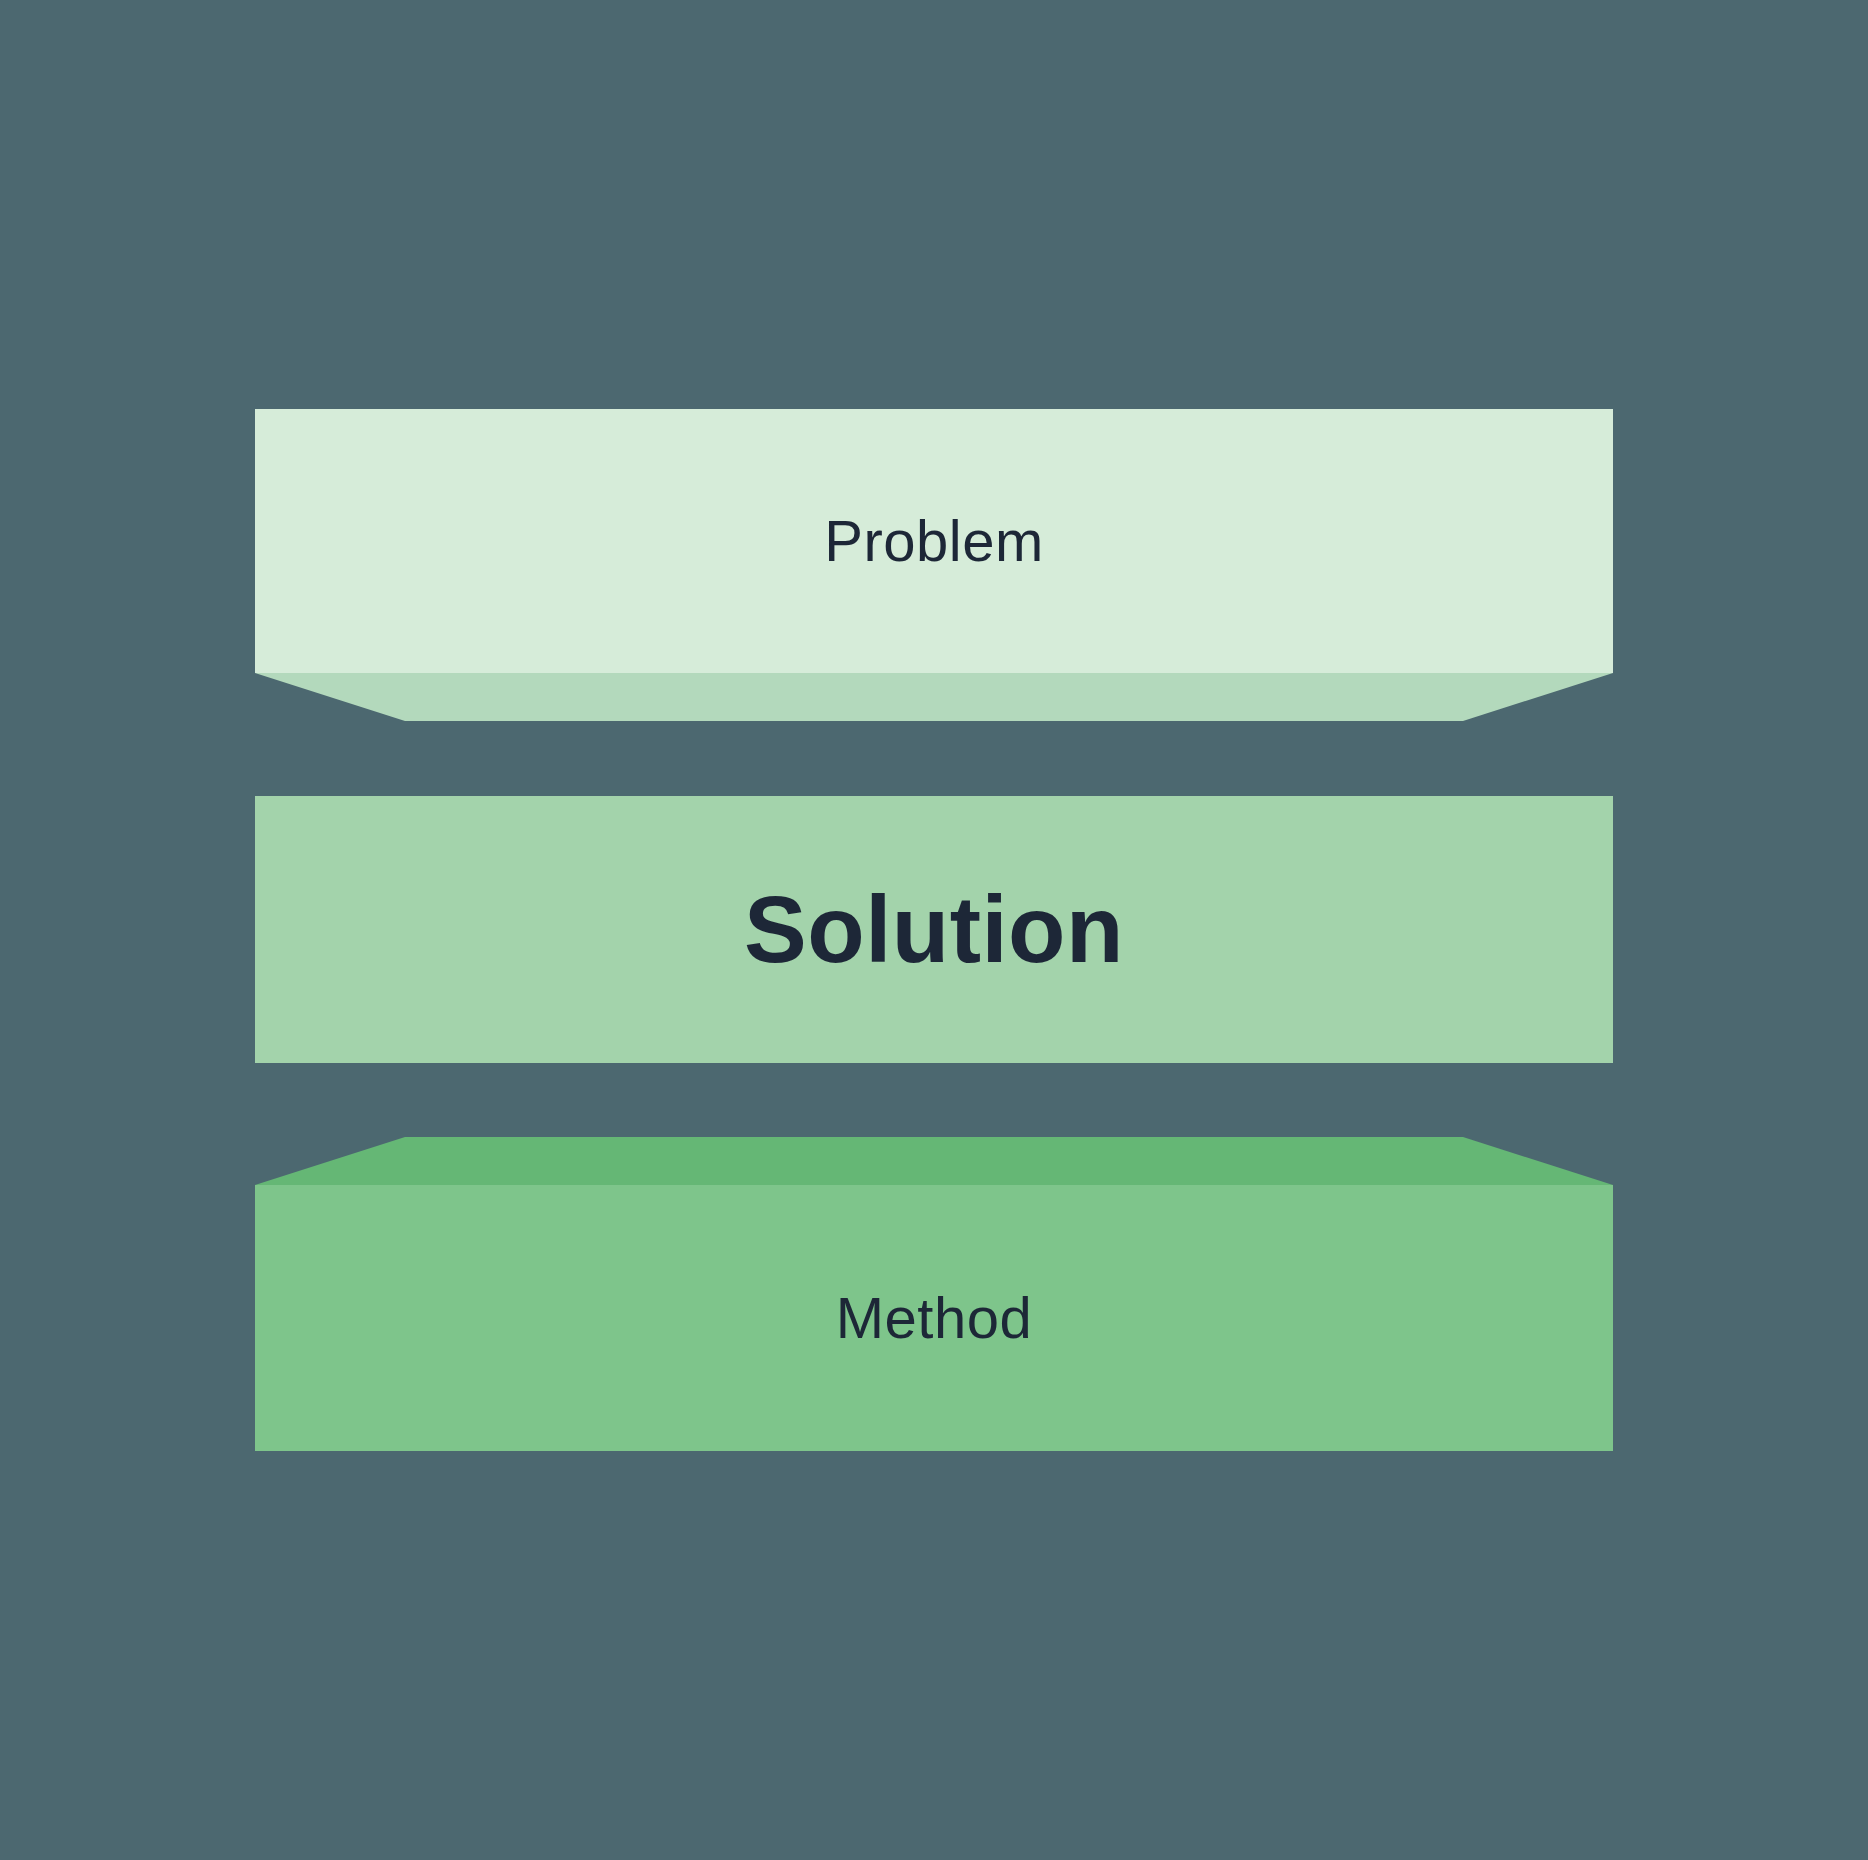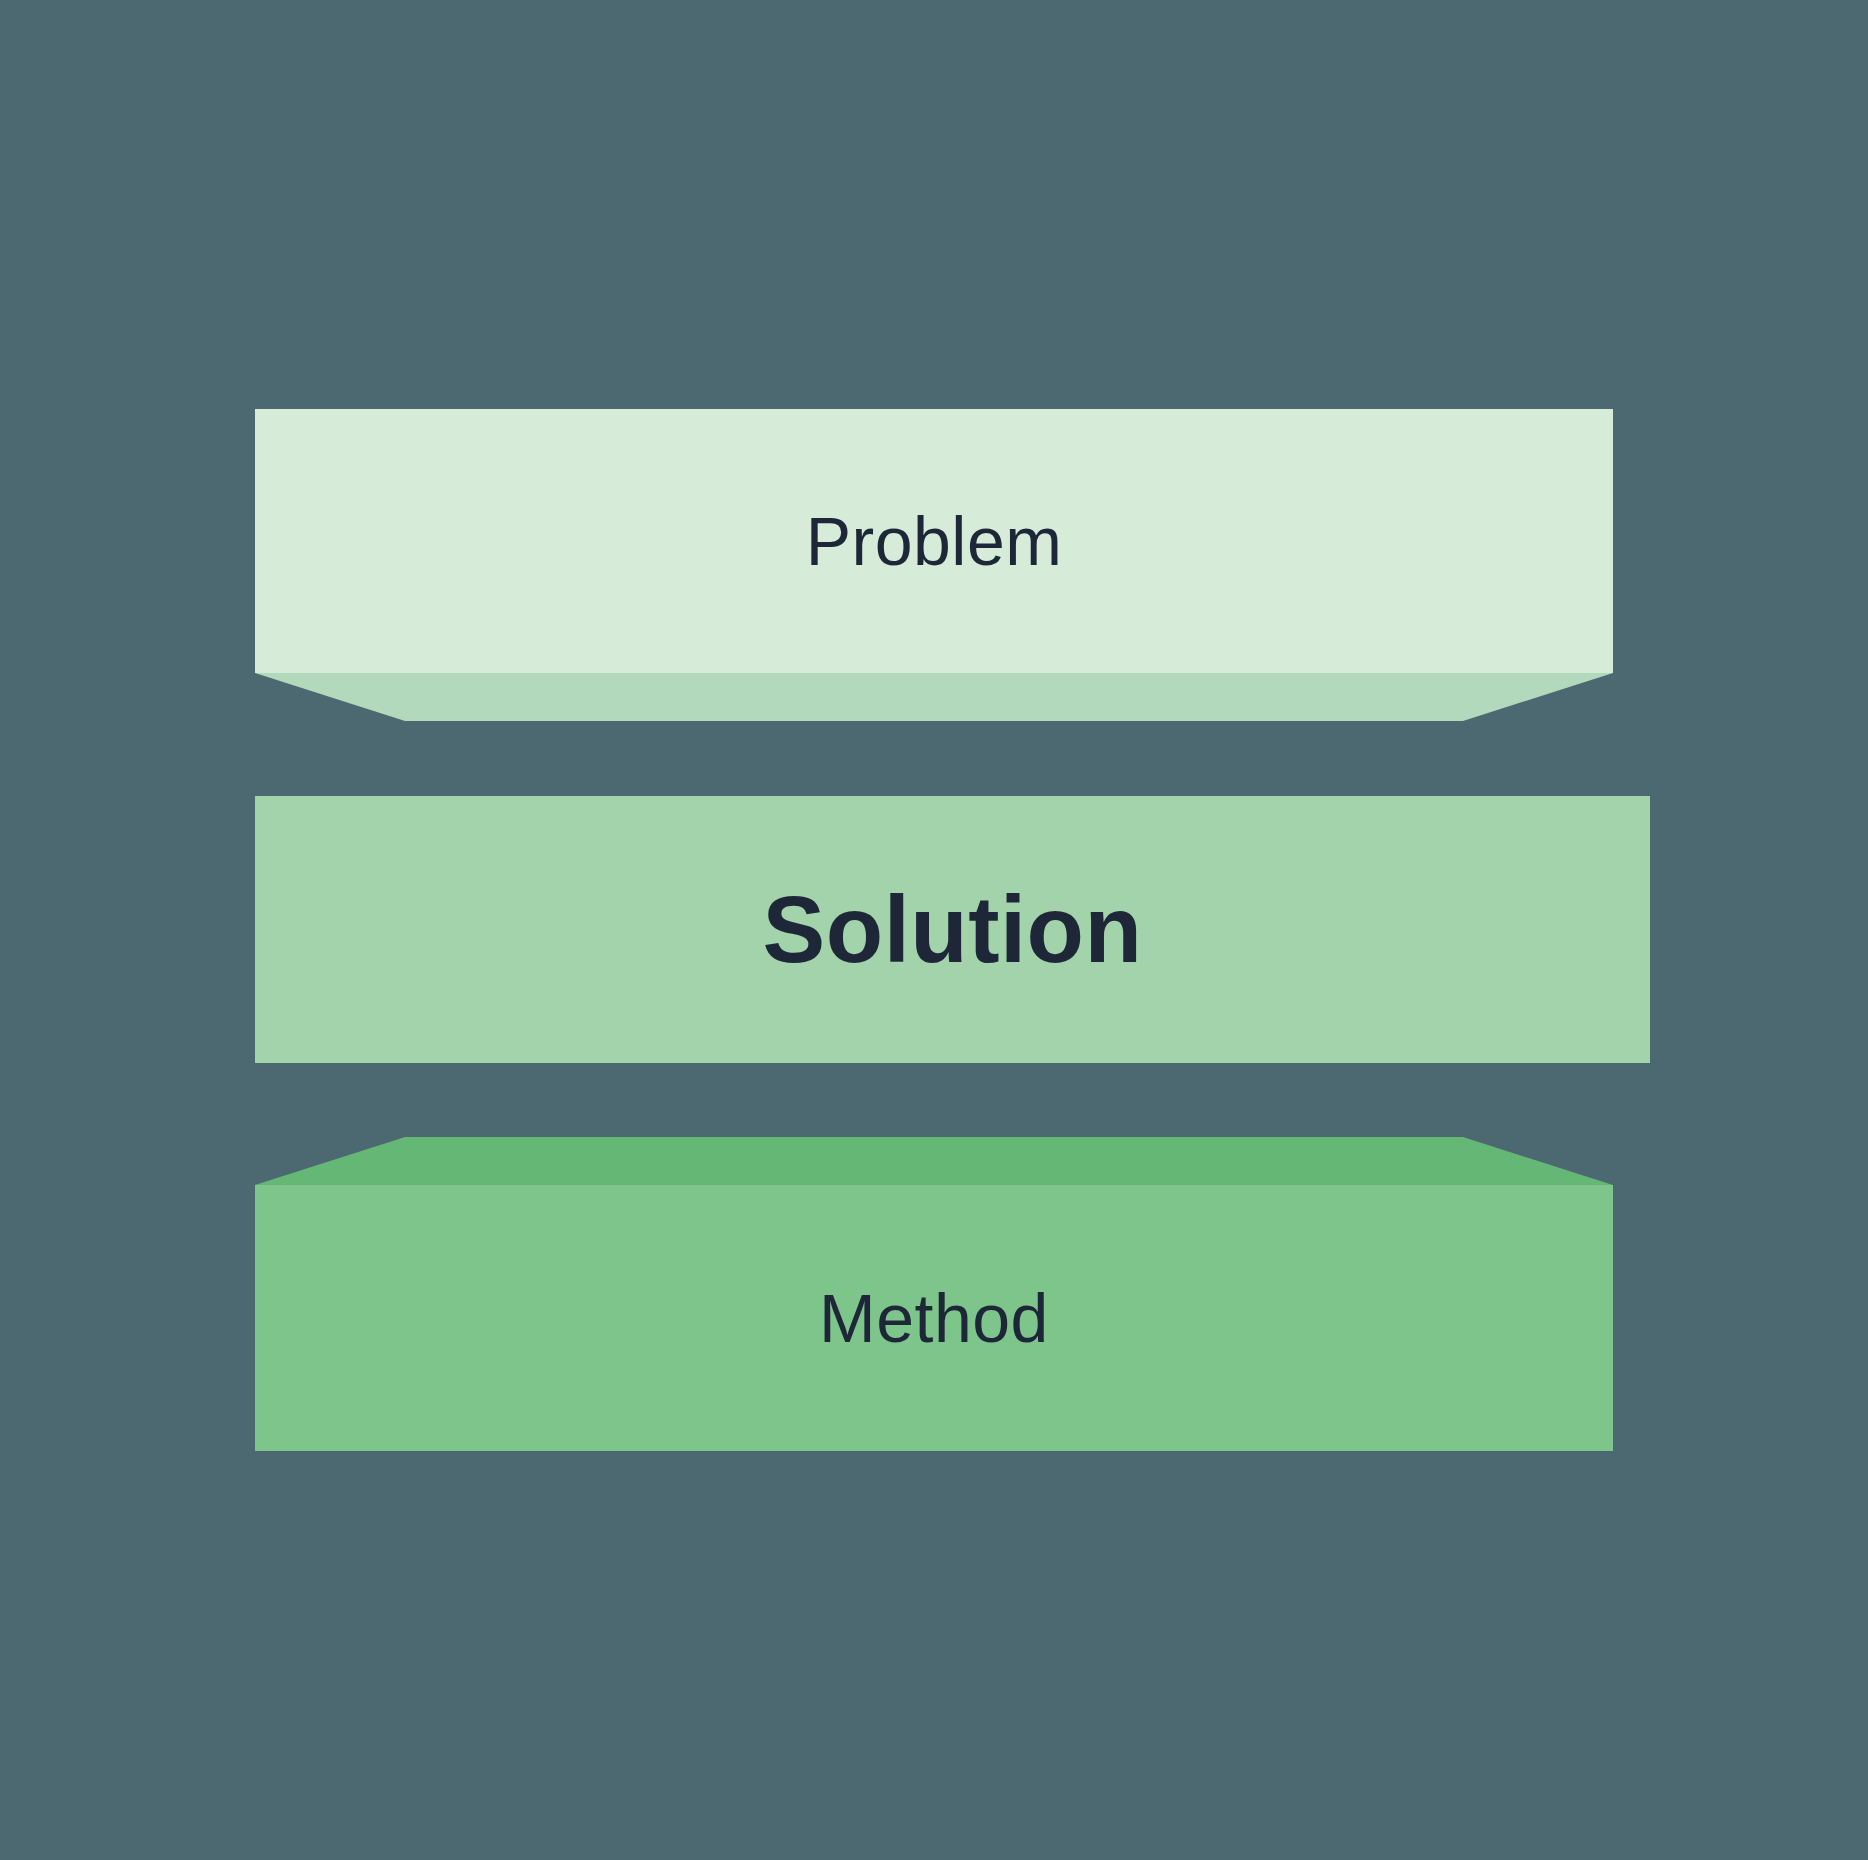--- a/index.html
+++ b/index.html
@@ -25,21 +25,21 @@
   .face {
     position: absolute;
     left: 0;
     width: 100%;
     display: flex;
     align-items: center;
     justify-content: center;
   }
   .label {
     color: var(--text, #1d2737);
-    font-size: 68px;
+    font-size: 58px;
     line-height: 1;
     letter-spacing: 0.5px;
     white-space: nowrap;
   }
   .bevel {
     position: absolute;
     left: 0;
     width: 100%;
     height: 48px;
   }
@@ -51,21 +51,21 @@
     height: 264px;
     background: var(--problem-face, #d6ecd9);
   }
   #problem-bevel {
     top: 264px;
     background: var(--problem-bevel, #b3d9bc);
     clip-path: polygon(0 0, 100% 0, calc(100% - 150px) 100%, 150px 100%);
   }
 
   
-  #solution-block { top: 796px; height: 267px; padding-left: 37px; }
+  #solution-block { top: 796px; height: 267px; }
   #solution-face {
     top: 0;
     height: 267px;
     background: var(--solution-face, #a3d3ab);
   }
   #solution-face .label {
     font-weight: bold;
     font-size: 94px;
   }
 

